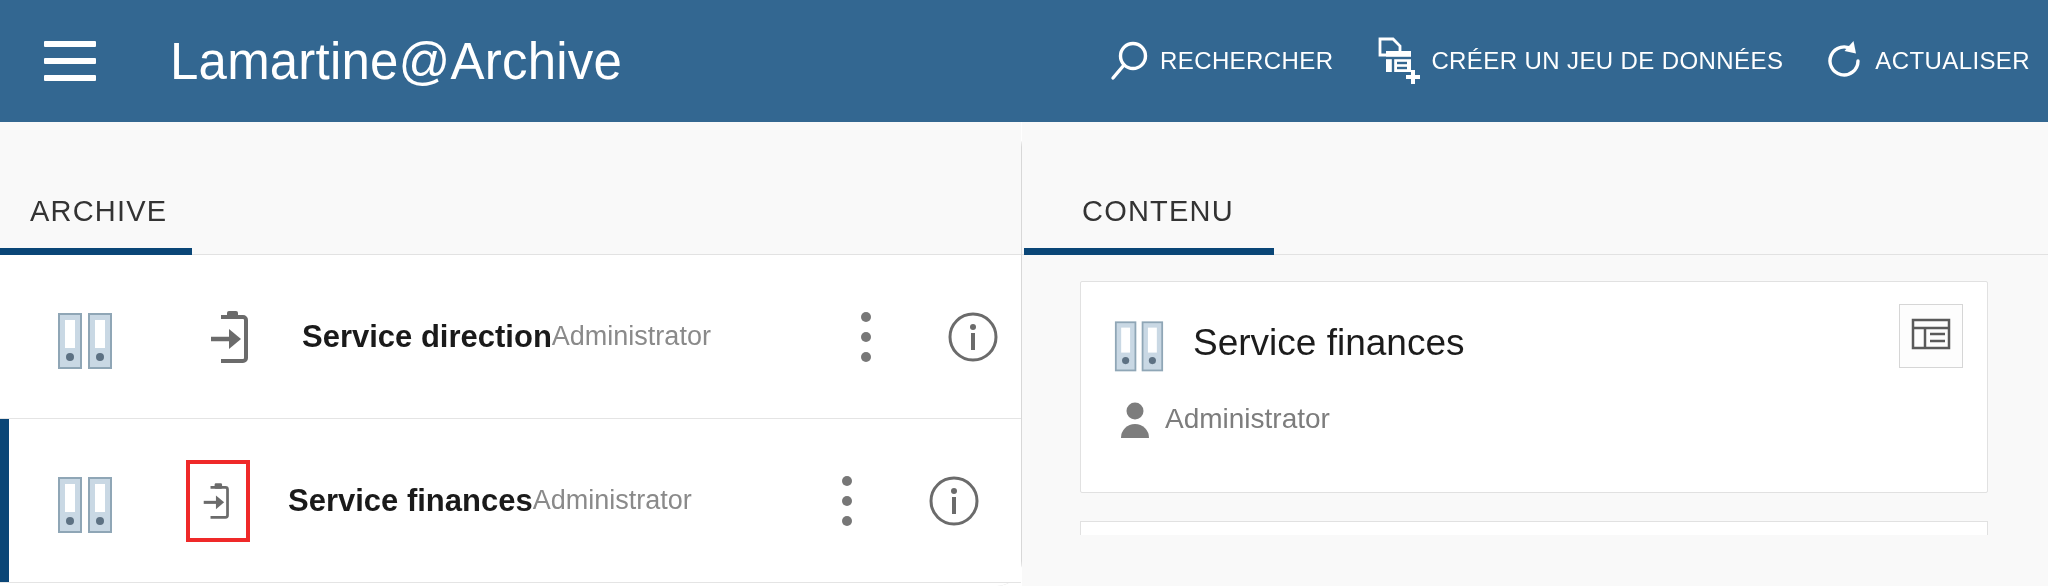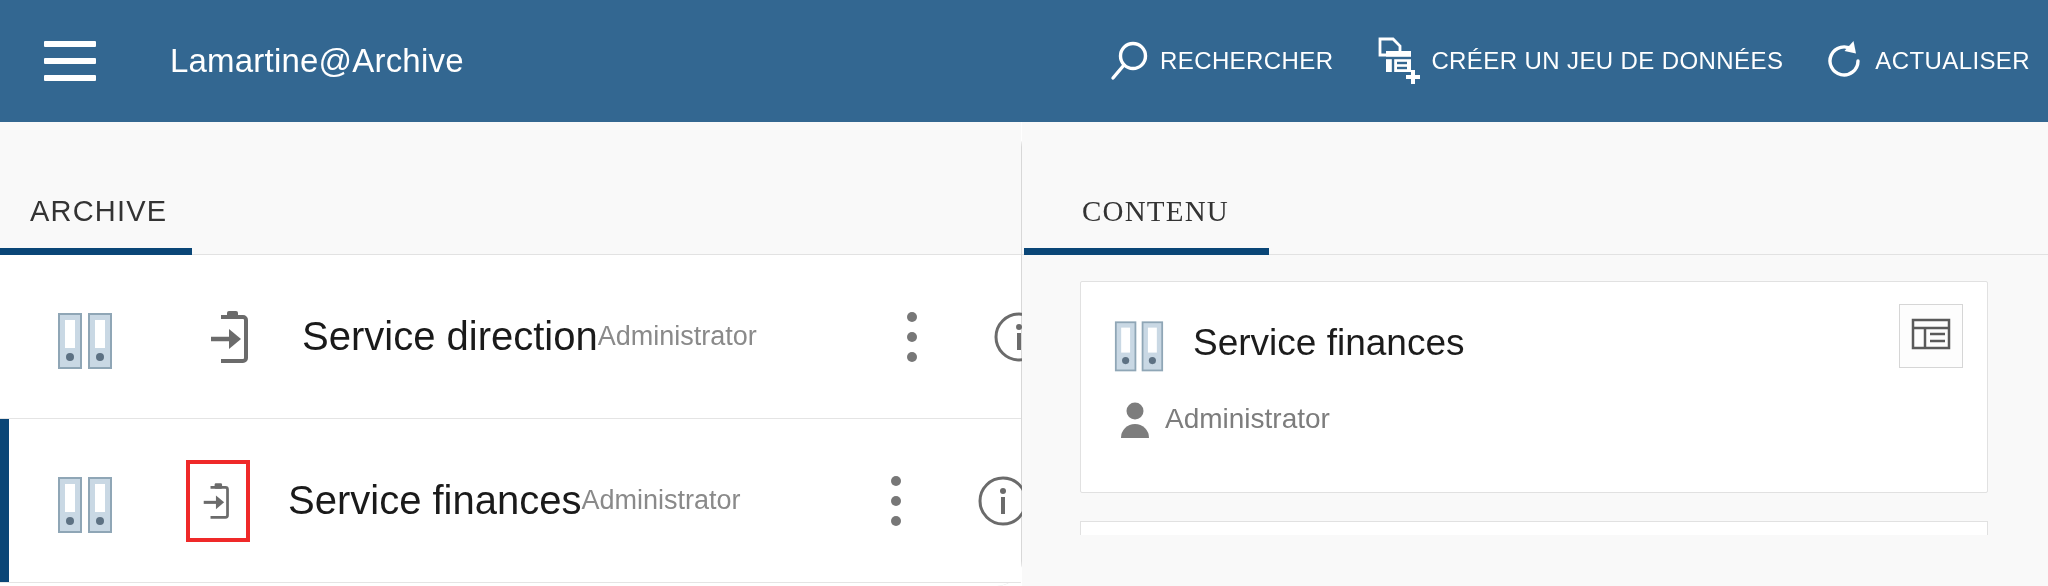--- a/index.html
+++ b/index.html
@@ -21,21 +21,21 @@
     color: #ffffff;
   }
   .hamburger {
     width: 52px; height: 40px;
     display: flex; flex-direction: column; justify-content: space-between;
     cursor: pointer;
     flex: 0 0 auto;
   }
   .hamburger span { display: block; height: 6px; background: #fff; border-radius: 1px; }
   .app-title {
-    font-size: 33px;
+    font-size: 51px;
     font-weight: 400;
     margin-left: 74px;
     white-space: nowrap;
     letter-spacing: 0.2px;
   }
   .header-actions {
     margin-left: auto;
     display: flex;
     align-items: center;
     padding-right: 18px;
@@ -109,22 +109,22 @@
     flex: 0 0 auto;
     display: flex; align-items: center; justify-content: center;
   }
   .row-type.highlight {
     outline: 4px solid #ef2929;
     padding: 9px 11px;
     margin-left: 76px;
   }
   .row-title {
     margin-left: 42px;
-    font-size: 40px;
-    font-weight: normal;
+    font-size: 31px;
+    font-weight: bold;
     color: #1a1a1a;
     white-space: nowrap;
   }
   .row-owner {
     margin-left: auto;
     font-size: 27px;
     color: #8a8a8a;
     white-space: nowrap;
   }
   .row-kebab {
@@ -135,21 +135,21 @@
   }
   .row-kebab i {
     width: 10px; height: 10px; border-radius: 50%;
     background: #777; display: block; margin: 5px 0;
   }
   .row-info { margin-left: 76px; margin-right: 58px; cursor: pointer; display:flex; }
 
   
   .right-pane { flex: 1; background: #f9f9f9; position: relative; }
   .right-pane .tabbar { padding-left: 60px; align-items: flex-end; }
-  .right-pane .tab { margin-right: 40px; padding-bottom: 26px; font-family: Liberation Serif, serif; }
+  .right-pane .tab { margin-right: 40px; padding-bottom: 26px; }
   .right-pane .tab.active::after { left: -58px; right: -40px; }
 
   .card {
     margin: 26px 60px 0 58px;
     background: #ffffff;
     border: 1px solid #e1e1e1;
     border-radius: 2px;
     padding: 26px 30px 32px 30px;
     position: relative;
     height: 212px;

